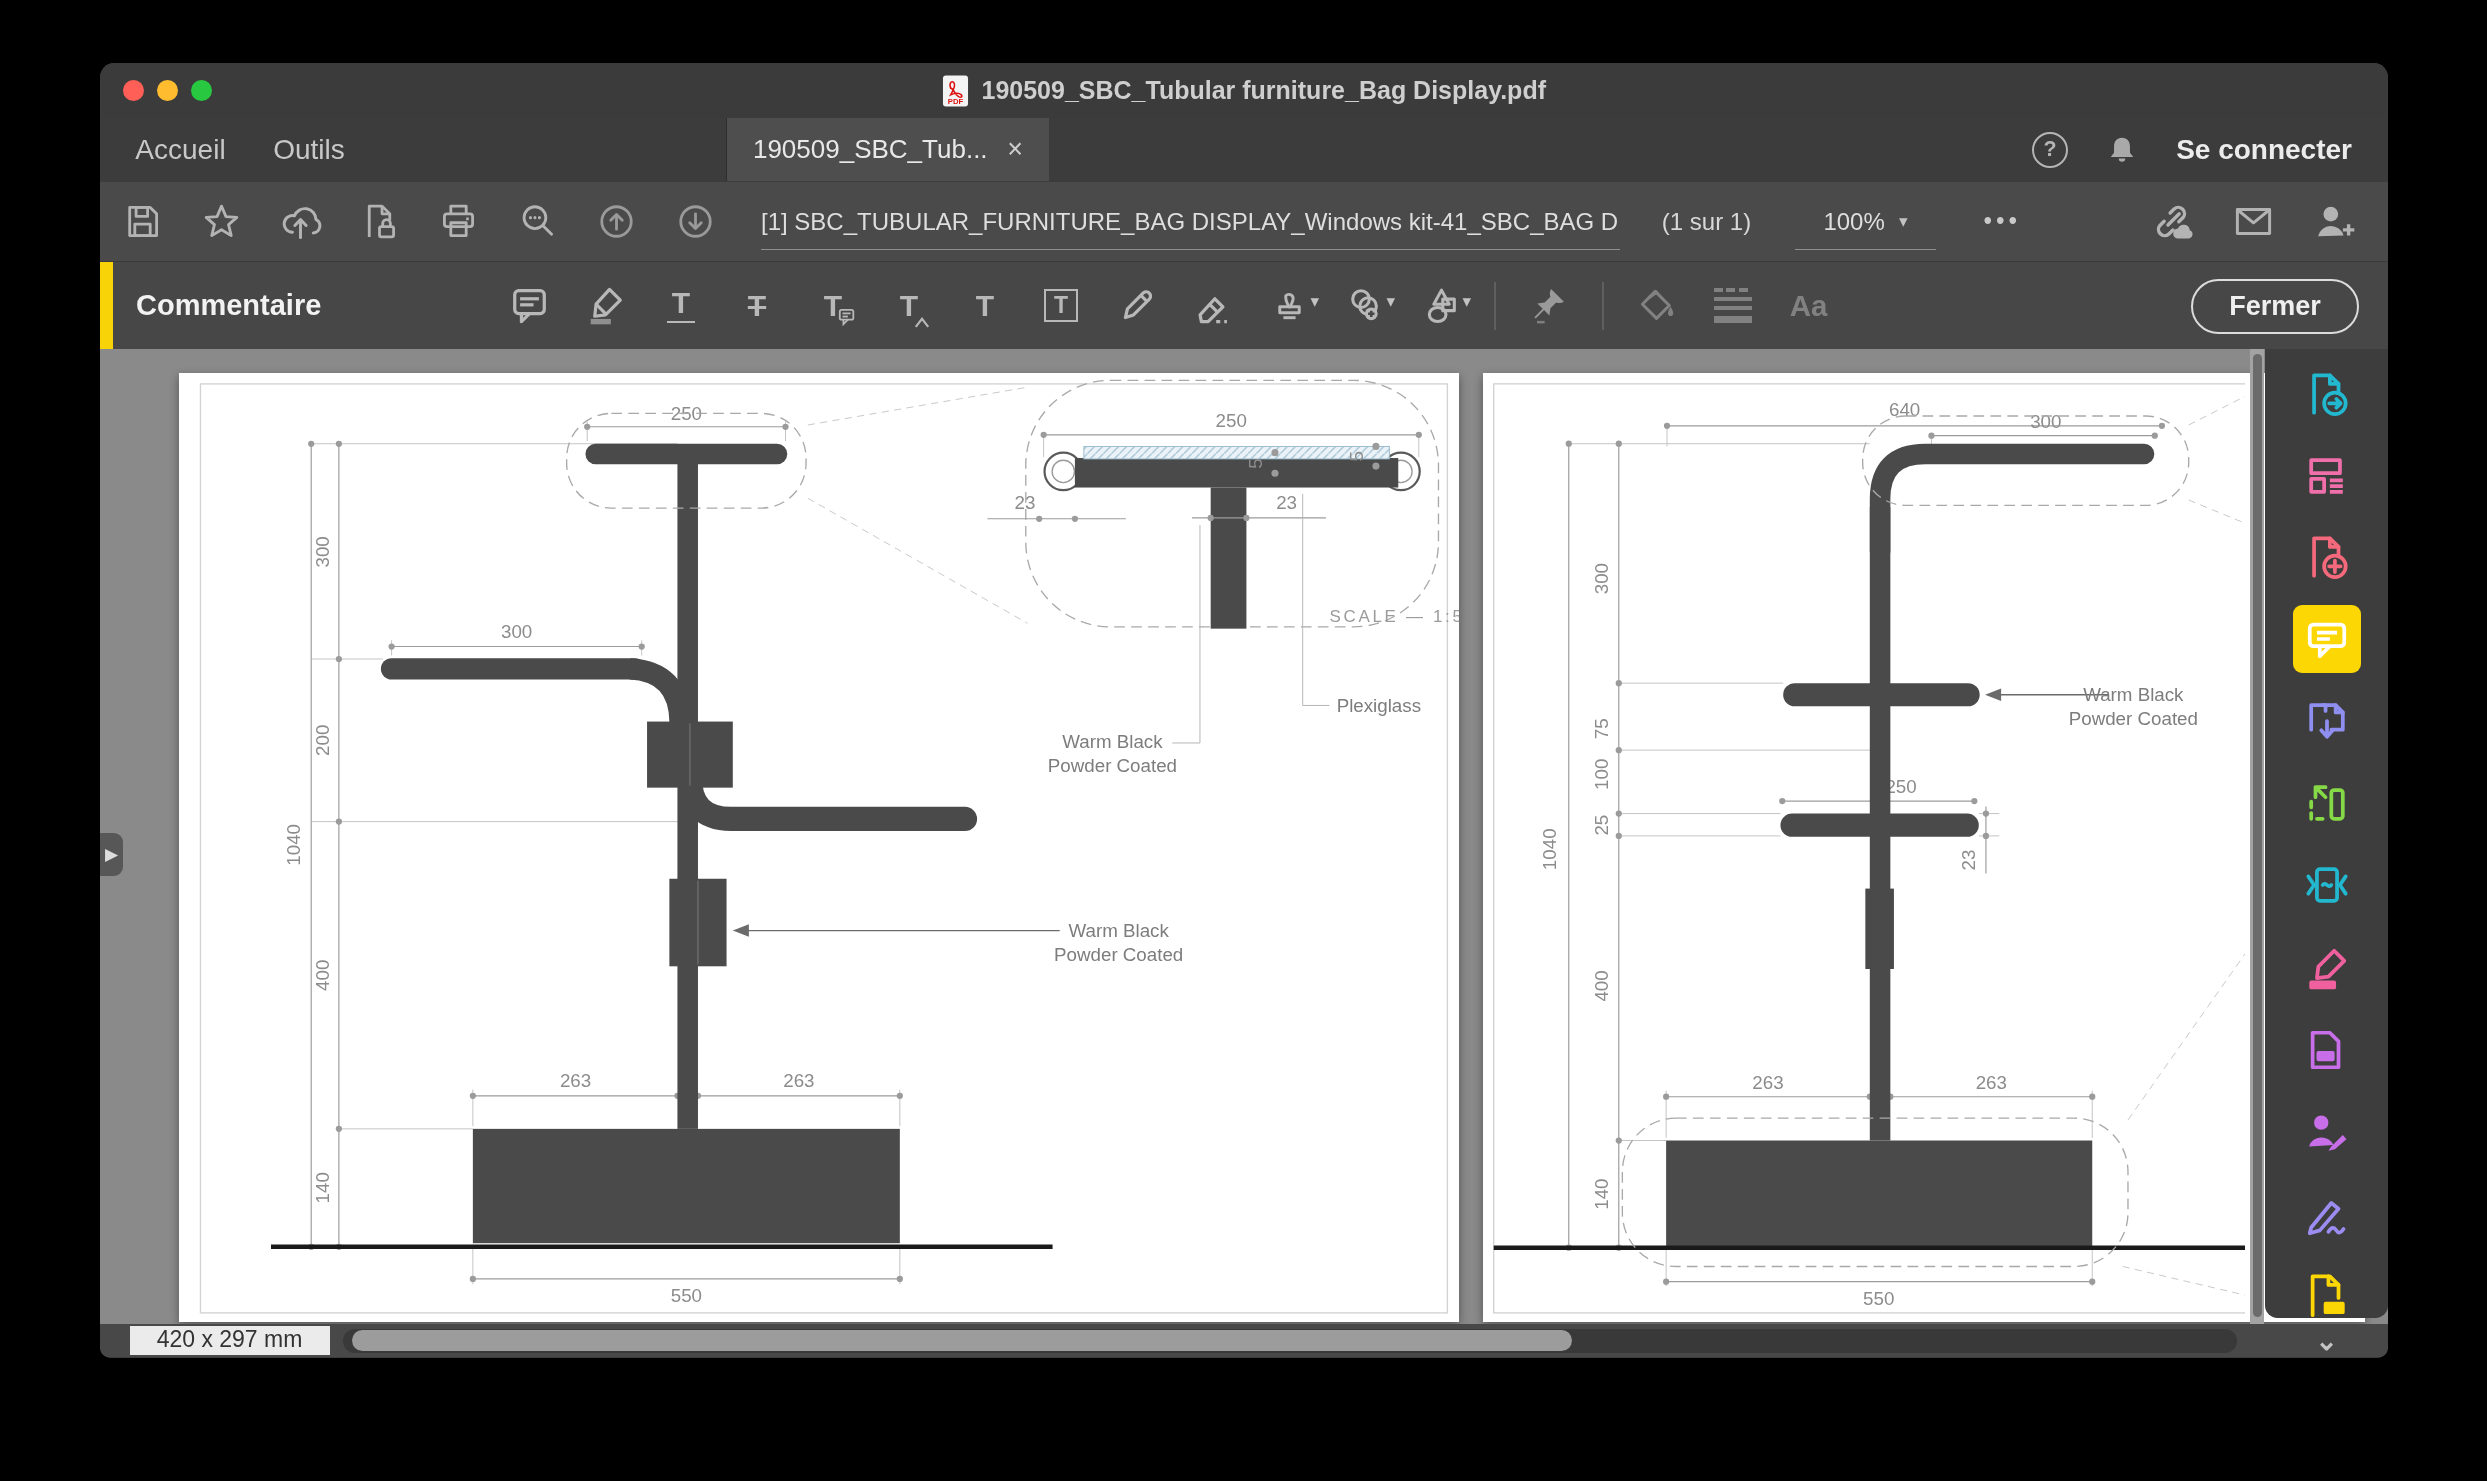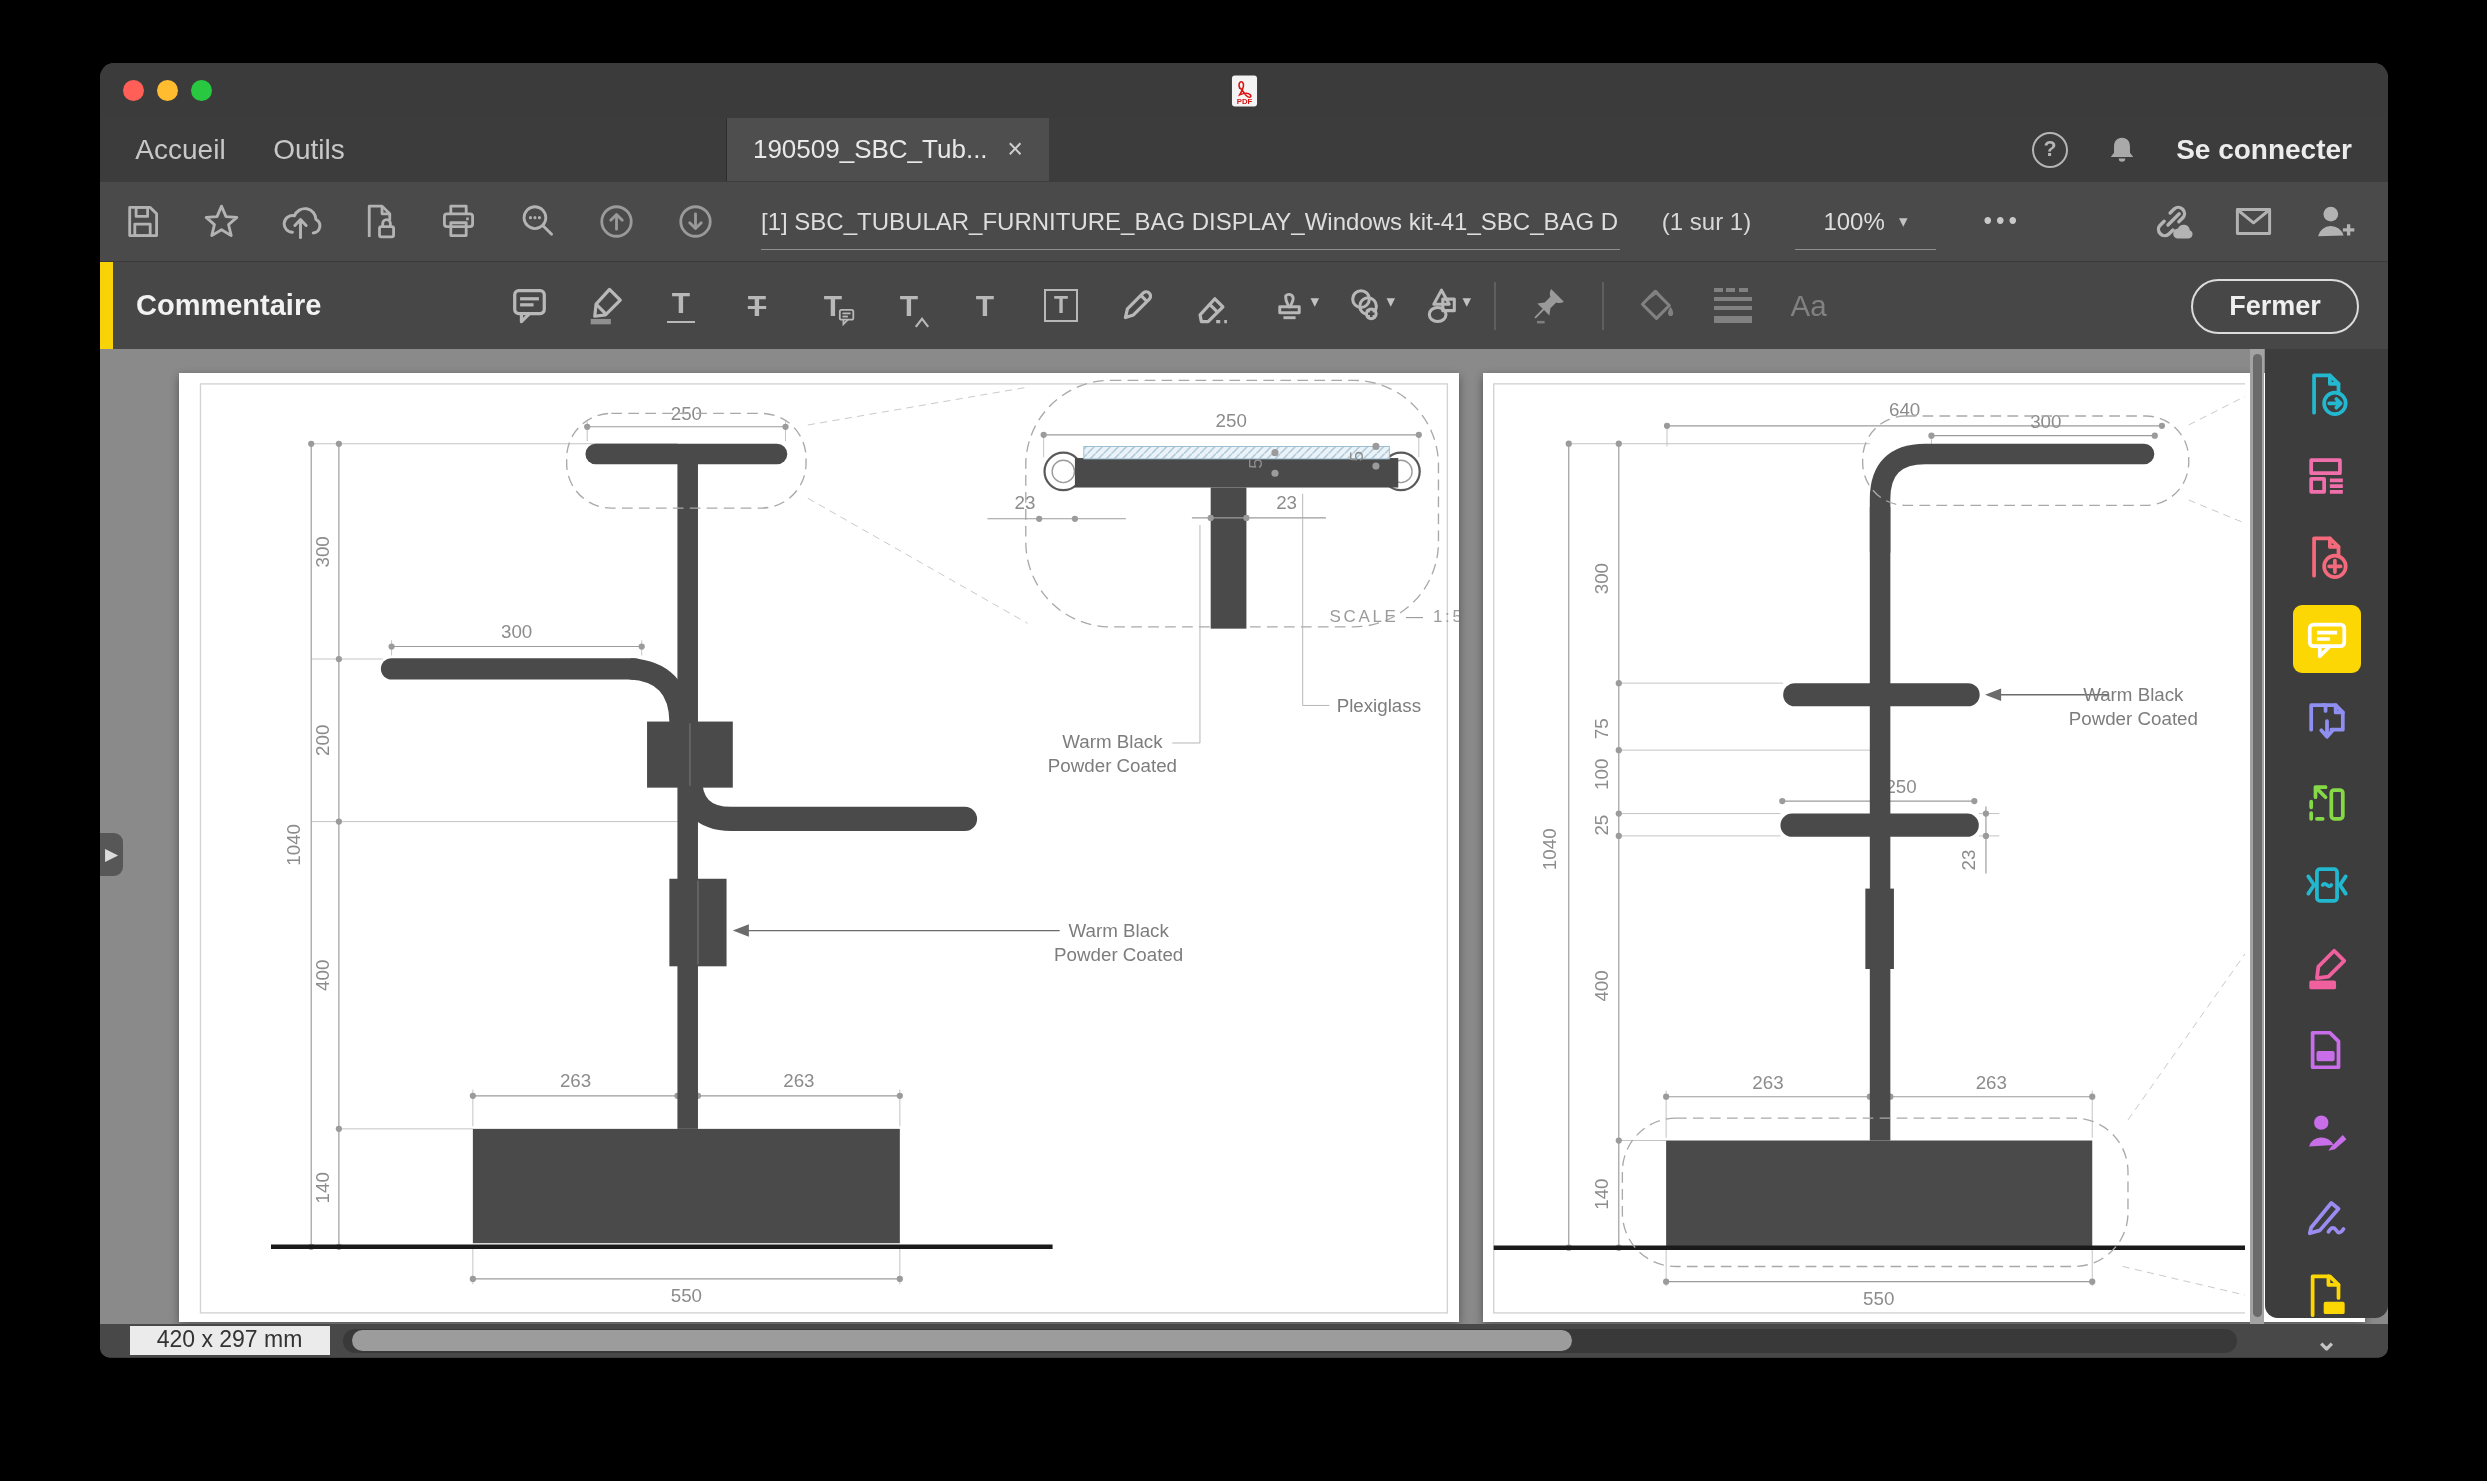--- a/index.html
+++ b/index.html
@@ -72,20 +72,21 @@
 
     <div class="titlebar">
       <div class="tl" style="left:23px;background:#ff5f57"></div>
       <div class="tl" style="left:57px;background:#febc2e"></div>
       <div class="tl" style="left:91px;background:#28c840"></div>
       <svg width="27" height="34" viewBox="0 0 28 34">
         <rect x="1" y="1" width="26" height="32" rx="3" fill="#f4f4f4"></rect>
         <path d="M9 14 c-2-5 1-8 3-6 c2 2 0 8-3 13 c5-2 9-2 11 0 c2 2-1 4-4 1 c-3-3-5-8-7-8 z" fill="none" stroke="#d11" stroke-width="1.6"></path>
         <text x="14" y="30" text-anchor="middle" font-size="8" font-weight="bold" fill="#d11">PDF</text>
       </svg>
+      <span class="title-txt">190509_SBC_Tubular furniture_Bag Display.pdf</span>
     </div>
 
     <div class="tabbar">
       <div class="navtab" style="left:25px;width:111px">
           <span>Accueil</span>
         </div>
       <div class="navtab" style="left:159px;width:100px">
           <span>Outils</span>
         </div>
       <div class="doctab active" style="left:626px;width:322px">
@@ -309,21 +310,21 @@
                 <div style="width:9px;height:3.6px;background:#9a9a9a"></div>
                 <div style="width:9px;height:3.6px;background:#9a9a9a"></div>
                 <div style="width:9px;height:3.6px;background:#9a9a9a"></div>
               </div>
             <div style="height:3.6px;background:#9a9a9a"></div>
             <div style="height:4.5px;background:#9a9a9a"></div>
             <div style="height:7.1px;background:#9a9a9a"></div>
           </div>
         </div>
         <div class="cbtn dim-ic">
-            <span style="color:#9a9a9a;font-size:29.5px;font-weight:normal">Aa</span>
+            <span style="color:#9a9a9a;font-size:29.5px;font-weight:bold">Aa</span>
           </div>
       </div>
 
       <div class="fermer">
           <span>Fermer</span>
         </div>
     </div>
 
     <div class="docarea">
 

